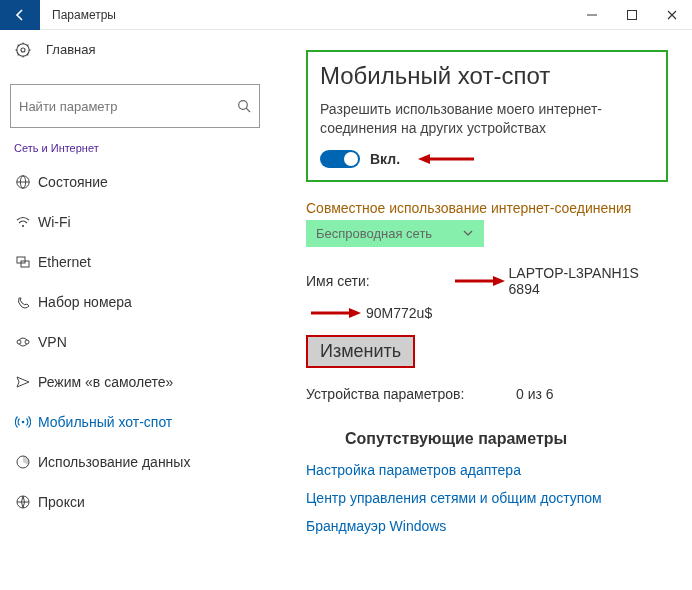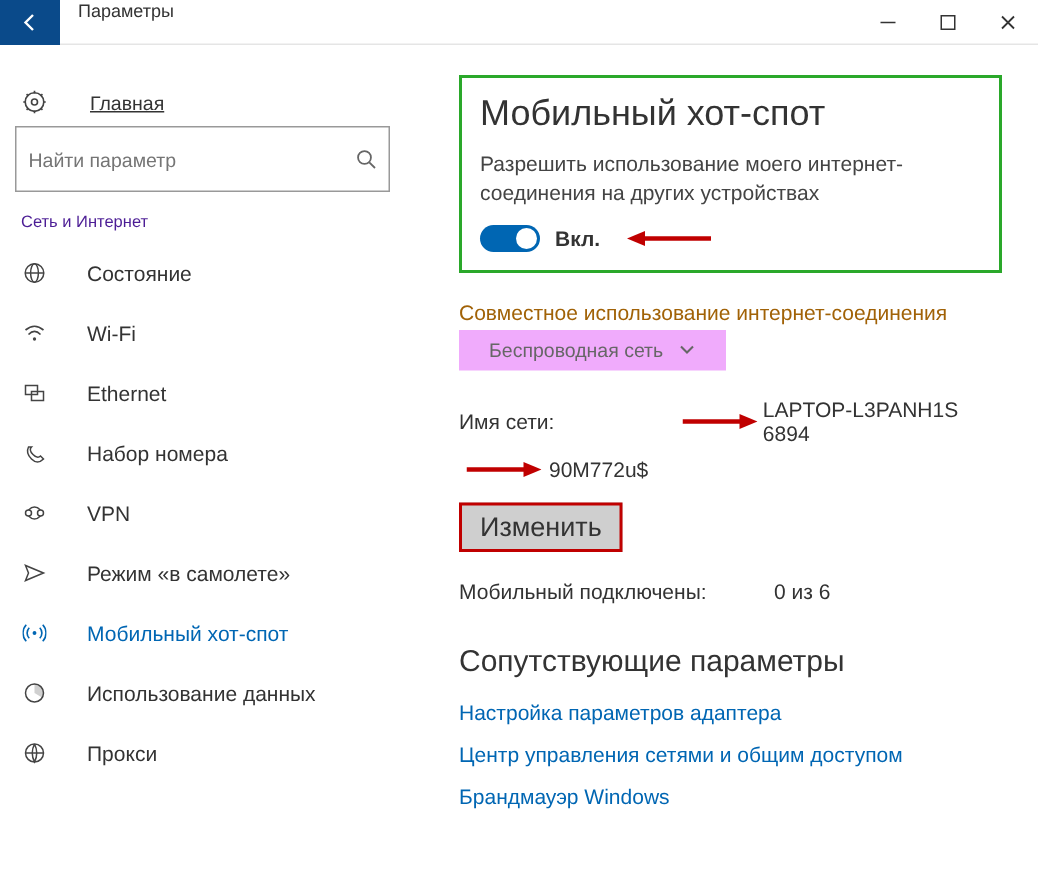--- a/index.html
+++ b/index.html
@@ -1,60 +1,60 @@
 <!DOCTYPE html>
 <html><head>
   <meta charset="utf-8">
   <style>
     * { margin: 0; padding: 0; box-sizing: border-box; font-family: "Segoe UI", Tahoma, sans-serif; }
     body { width: 692px; height: 590px; background: #fff; overflow: hidden; font-size: 13px; color: #333; }
 
-    .title-bar { height: 30px; display: flex; align-items: flex-start; border-bottom: 1px solid #e5e5e5; }
+    .title-bar { height: 30px; display: flex; align-items: center; border-bottom: 1px solid #e5e5e5; }
     .back-btn { width: 40px; height: 30px; display: flex; align-items: center; justify-content: center; background: #0a4a8a; color: #fff; }
     .title-text { margin-left: 12px; font-size: 12px; color: #333; flex: 1; }
     .win-controls { display: flex; }
     .win-btn { width: 40px; height: 30px; display: flex; align-items: center; justify-content: center; color: #555; }
 
     .layout { display: flex; height: calc(100% - 30px); }
 
     .sidebar { width: 270px; padding: 12px 4px 0 4px; }
-    .home-item { display: flex; align-items: flex-end; height: 34px; padding: 0 10px; gap: 28px; margin-bottom: 8px; text-decoration: underline; }
+    .home-item { display: flex; align-items: flex-start; height: 34px; padding: 0 10px; gap: 14px; margin-bottom: 8px; }
     .home-item .ico { width: 18px; display:flex; justify-content:center; }
     .search-box { margin: 0 6px 14px 6px; height: 44px; border: 1px solid #999; display: flex; align-items: center; padding: 0 8px; color: #666; justify-content: space-between; }
     .search-box input { border:none; outline:none; width: 200px; font-size: 13px; color:#333; }
     .section-label { padding: 0 10px; margin-bottom: 8px; color: #4c1d95; font-size: 11px; }
-    .nav-item { display: flex; align-items: center; height: 40px; padding: 0 10px; gap: 26px; color: #333; font-size: 14px; cursor: pointer; }
+    .nav-item { display: flex; align-items: center; height: 40px; padding: 0 10px; gap: 6px; color: #333; font-size: 14px; cursor: pointer; }
     .nav-item.active { color: #0066b3; }
     .nav-item .ico { width: 18px; display:flex; justify-content:center; color:#444; }
     .nav-item.active .ico { color:#0066b3; }
 
     .content { flex: 1; padding: 20px 24px 10px 36px; overflow-y: auto; }
     .green-box { border: 2px solid #2aa82a; padding: 10px 12px 12px 12px; margin-bottom: 18px; }
     .page-title { font-size: 24px; font-weight: 400; margin-bottom: 10px; color:#333; }
     .desc { font-size: 14px; color: #444; line-height: 1.35; margin-bottom: 12px; }
     .toggle-row { display: flex; align-items: center; gap: 10px; font-weight: bold; }
     .toggle { width: 40px; height: 18px; border-radius: 10px; background: #0066b3; position: relative; cursor:pointer; }
     .toggle::after { content:""; position:absolute; right:2px; top:2px; width:14px; height:14px; background:#fff; border-radius:50%; }
     .toggle-label { font-size: 14px; }
     .red-arrow { margin-left: 8px; }
 
     .subhead { font-size:14px; color:#a16207; margin-bottom:4px; }
-    .dropdown { display:inline-flex; align-items:center; justify-content:space-between; background:#f0abfc; color:#666; padding:6px 20px; width:178px; font-size:13px; margin-bottom:18px; }
+    .dropdown { display:inline-flex; align-items:center; justify-content:space-between; background:#86efac; color:#666; padding:6px 10px; width:178px; font-size:13px; margin-bottom:18px; }
 
     .kv-row { display:flex; align-items:center; margin-bottom:8px; font-size:14px; }
     .kv-label { width:150px; color:#333; }
     .kv-arrow { width:60px; display:flex; justify-content:center; }
     .kv-value { color:#333; }
 
     .btn-edit { display:inline-block; background:#cfcfcf; border:2px solid #c00000; padding:4px 12px; font-size:18px; margin-top:6px; margin-bottom:18px; cursor:pointer; }
 
     .devices-row { display:flex; font-size:14px; margin-bottom:28px; }
     .devices-row .lbl { width:210px; }
 
-    .related-title { font-size:20px; font-weight:400; margin-bottom:14px; }
+    .related-title { font-size:16px; font-weight:700; margin-bottom:14px;margin-left:39px; }
     .link { color:#0066b3; font-size:14px; margin-bottom:12px; display:block; cursor:pointer; }
 
     svg { display:block; }
   </style>
 </head>
 <body>
 
 <div class="title-bar">
   <div class="back-btn">
     <svg width="14" height="14" viewBox="0 0 14 14">
@@ -244,21 +244,21 @@
             <line x1="0" y1="7" x2="40" y2="7" stroke="#c00000" stroke-width="3"></line>
             <polygon points="50,7 38,2 38,12" fill="#c00000"></polygon>
           </svg>
         </span>
       <span class="kv-value">90M772u$</span>
     </div>
 
     <div class="btn-edit"><span>Изменить</span></div>
 
     <div class="devices-row">
-      <span class="lbl">Мобильный подключены:</span>
+      <span class="lbl">Устройства параметров:</span>
       <span>0 из 6</span>
     </div>
 
     <div class="related-title">Сопутствующие параметры</div>
     <a class="link">Настройка параметров адаптера</a>
     <a class="link">Центр управления сетями и общим доступом</a>
     <a class="link">Брандмауэр Windows</a>
   </div>
 </div>
 

